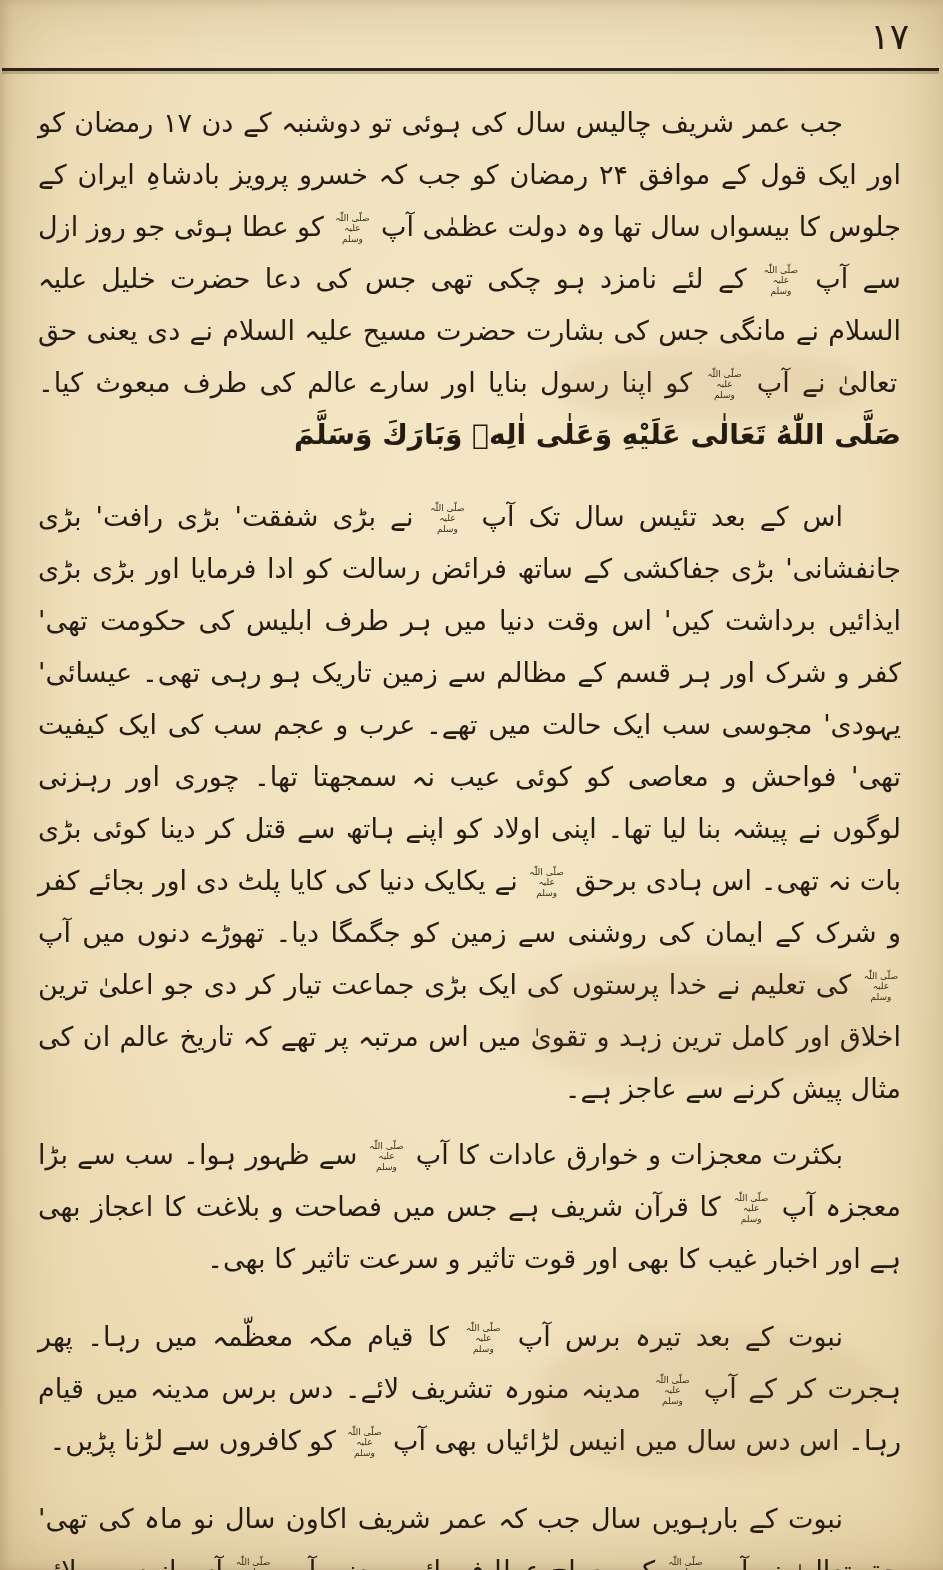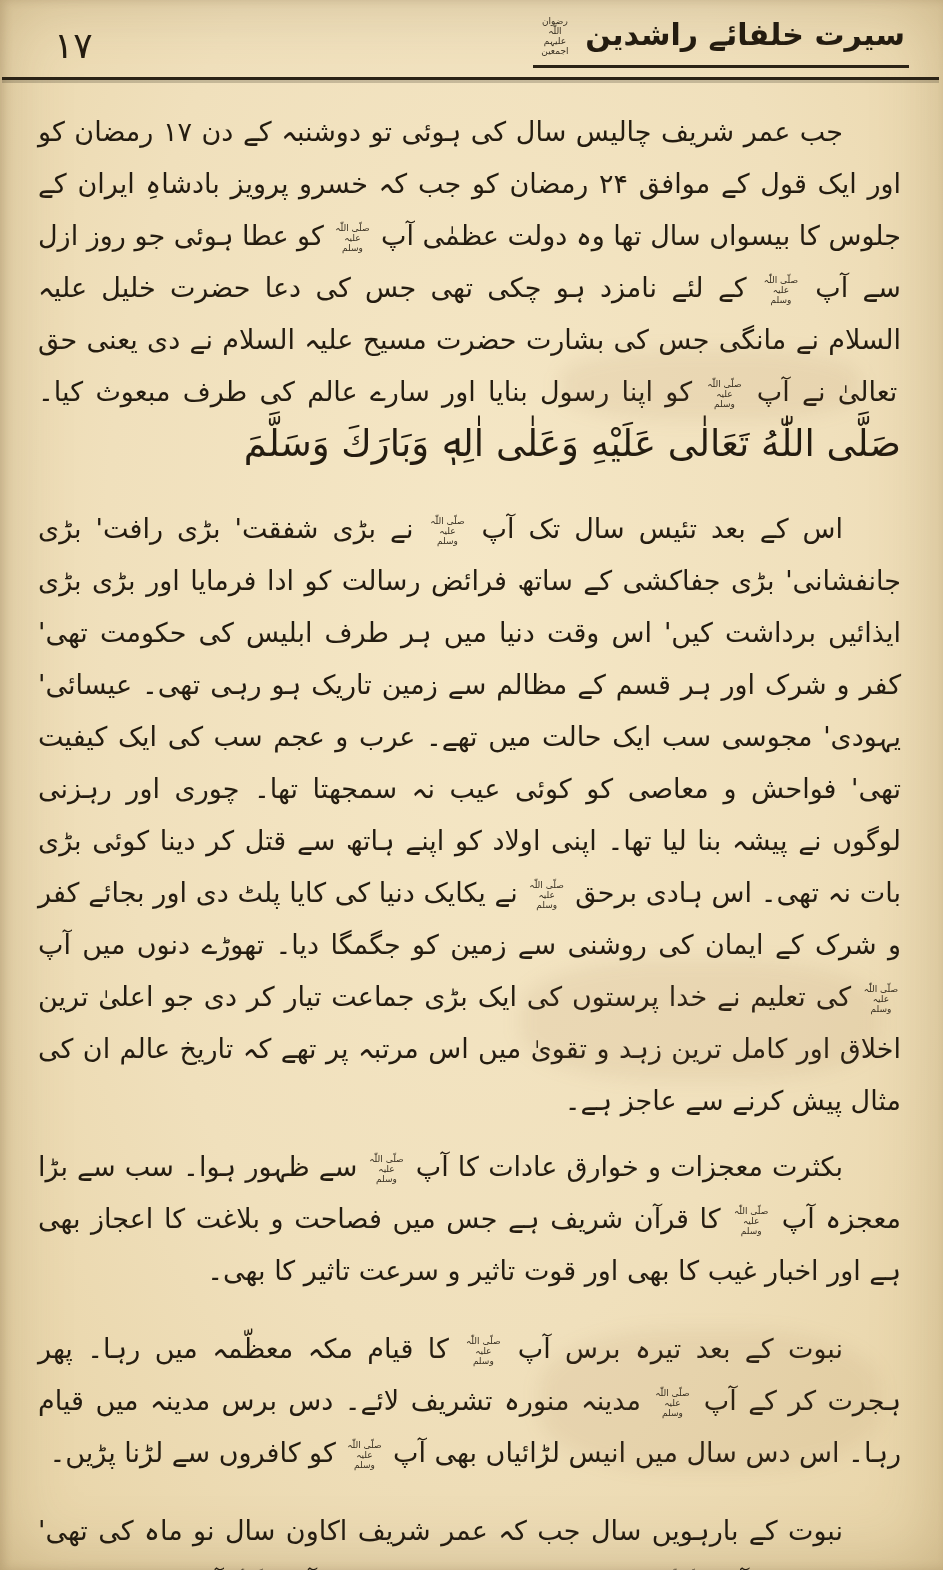--- a/index.html
+++ b/index.html
@@ -43,43 +43,39 @@
     padding:26px 42px 0 38px;
     font-size:27px;
     line-height:52px;
     text-align:justify;
     text-justify:inter-word;
   }
   .content p{margin:0;text-indent:58px;}
   .content p.gap-lg{margin-bottom:30px;}
   .content p.gap-sm{margin-bottom:14px;}
   .content p.gap-md{margin-bottom:26px;}
-  .arabic{font-size:37px;font-weight:normal;}
+  .arabic{font-size:28px;font-weight:bold;}
 
   .seal{
     display:inline-block;width:36px;
     font-size:9px;line-height:1.12;font-weight:normal;
     text-align:center;vertical-align:middle;
     text-indent:0;opacity:.92;margin:0 2px;
   }
 </style>
 </head>
 <body>
 
 <div class="page">
 
   <div class="bleed b1"></div>
   <div class="bleed b2"></div>
   <div class="bleed b3"></div>
 
   <div class="header">
-    <div class="title">
-      <span>سیرت خلفائے راشدین</span>
-      <span class="seal">رضوان اللّٰہ علیہم اجمعین</span>
-    </div>
     <div class="page-number">۱۷</div>
   </div>
 
   <div class="rule"></div>
 
   <div class="content">
 
     <p class="gap-lg">
       <span>جب عمر شریف چالیس سال کی ہوئی تو دوشنبہ کے دن ۱۷ رمضان کو اور ایک قول کے موافق ۲۴ رمضان کو جب کہ خسرو پرویز بادشاہِ ایران کے جلوس کا بیسواں سال تھا وہ دولت عظمٰی آپ <span class="seal">صلّی اللّٰہ علیہ وسلم</span> کو عطا ہوئی جو روز ازل سے آپ <span class="seal">صلّی اللّٰہ علیہ وسلم</span> کے لئے نامزد ہو چکی تھی جس کی دعا حضرت خلیل علیہ السلام نے مانگی جس کی بشارت حضرت مسیح علیہ السلام نے دی یعنی حق تعالیٰ نے آپ <span class="seal">صلّی اللّٰہ علیہ وسلم</span> کو اپنا رسول بنایا اور سارے عالم کی طرف مبعوث کیا۔ </span>
       <span class="arabic">صَلَّى اللّٰهُ تَعَالٰى عَلَيْهِ وَعَلٰى اٰلِهٖ وَبَارَكَ وَسَلَّمَ</span>

